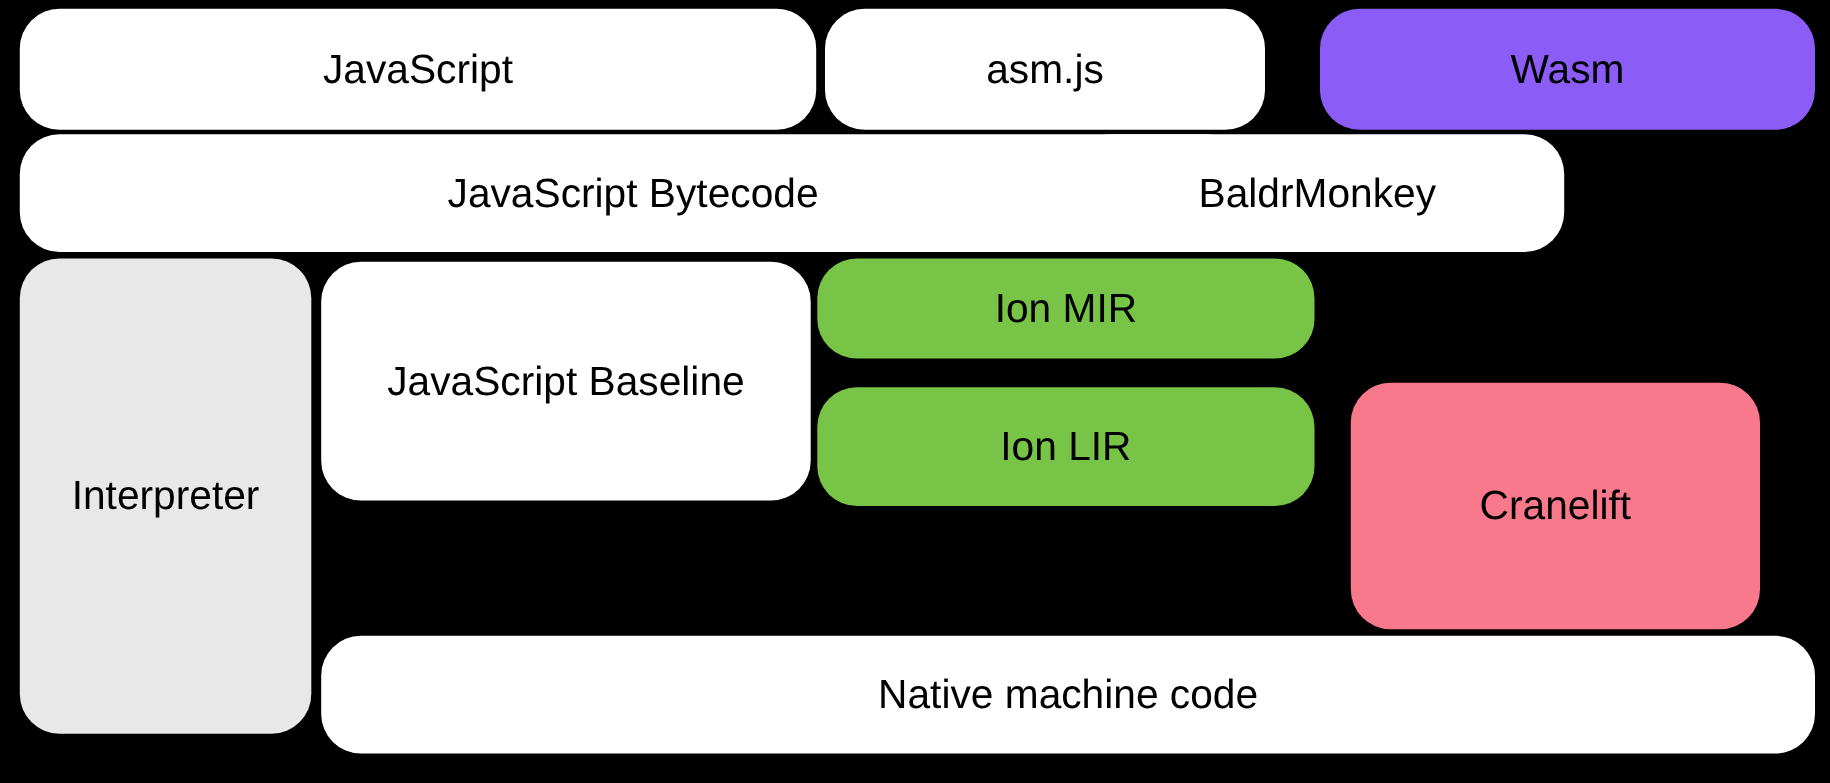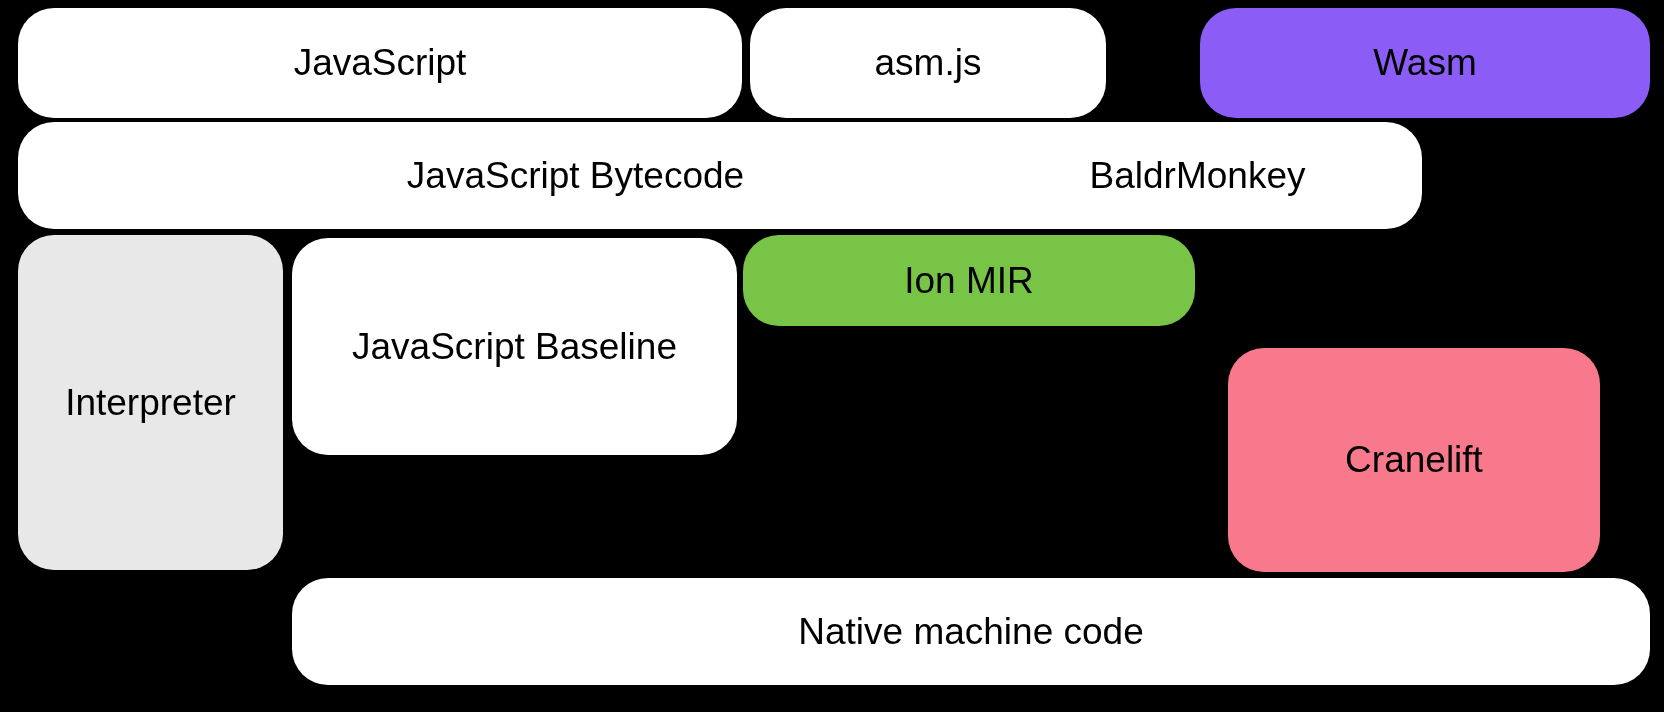--- a/index.html
+++ b/index.html
@@ -23,27 +23,27 @@
     font-size: 37px;
     line-height: 1.18;
     display: flex;
     align-items: center;
     justify-content: center;
     text-align: center;
     box-sizing: border-box;
   }
   
   .n-javascript   { left: 18px;   top: 8px;   width: 724px;  height: 110px; }
-  .n-asmjs        { left: 750px;  top: 8px;   width: 356px;  height: 110px; }
+  .n-asmjs        { left: 750px;  top: 8px;   width: 400px;  height: 110px; }
   .n-wasm         { left: 1200px; top: 8px;   width: 450px;  height: 110px; }
   
   .n-bytecode     { left: 18px;   top: 122px; width: 1115px;  height: 107px; }
   .n-baldrmonkey  { left: 973px;  top: 122px; width: 449px;  height: 107px; }
   
-  .n-interpreter  { left: 18px;   top: 235px; width: 265px;  height: 335px; }
+  .n-interpreter  { left: 18px;   top: 235px; width: 265px;  height: 432px; }
   .n-baseline     { left: 292px;  top: 238px; width: 445px;  height: 217px; padding: 0 55px; }
   .n-ion-mir      { left: 743px;  top: 235px; width: 452px;  height: 91px; }
   .n-ion-lir      { left: 743px;  top: 352px; width: 452px;  height: 108px; }
   .n-cranelift    { left: 1228px; top: 348px; width: 372px;  height: 224px; }
   
   .n-macroasm     { left: 290px;  top: 464px; width: 905px;  height: 106px; }
   
   .n-native       { left: 292px;  top: 578px; width: 1358px; height: 107px; }
 </style>
 </head>
@@ -60,19 +60,20 @@
   <div class="node n-bytecode" style="background-color: rgb(255, 255, 255);">JavaScript Bytecode</div>
 
   <div class="node n-baldrmonkey" style="background-color: rgb(255, 255, 255);">BaldrMonkey</div>
 
   <div class="node n-interpreter" style="background-color: rgb(232, 232, 232);">Interpreter</div>
 
   <div class="node n-baseline" style="background-color: rgb(255, 255, 255);">JavaScript Baseline</div>
 
   <div class="node n-ion-mir" style="background-color: rgb(119, 196, 70);">Ion MIR</div>
 
+  <div class="node n-ion-lir" style="background-color: rgb(119, 196, 70);">Ion LIR</div>
 
   <div class="node n-cranelift" style="background-color: rgb(247, 121, 139);">Cranelift</div>
 
 
   <div class="node n-native" style="background-color: rgb(255, 255, 255);">Native machine code</div>
 
 </div>
 
 </body></html>

